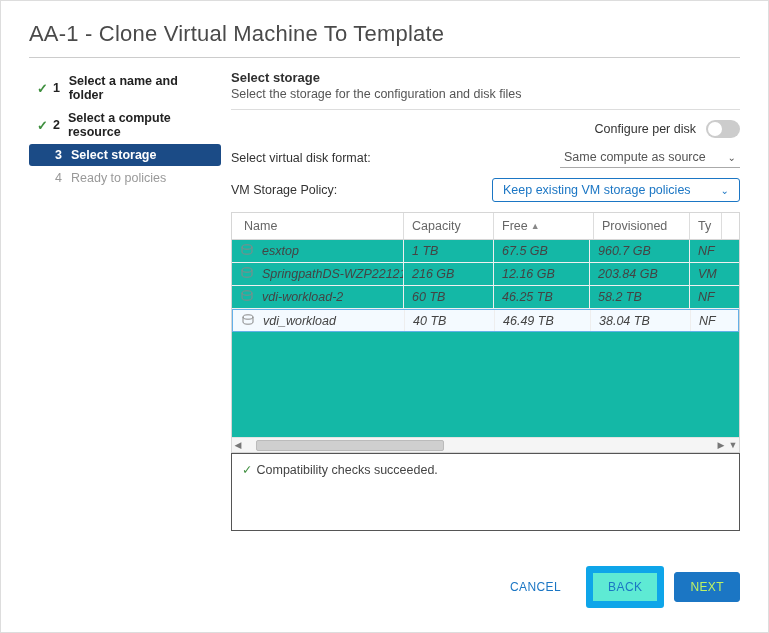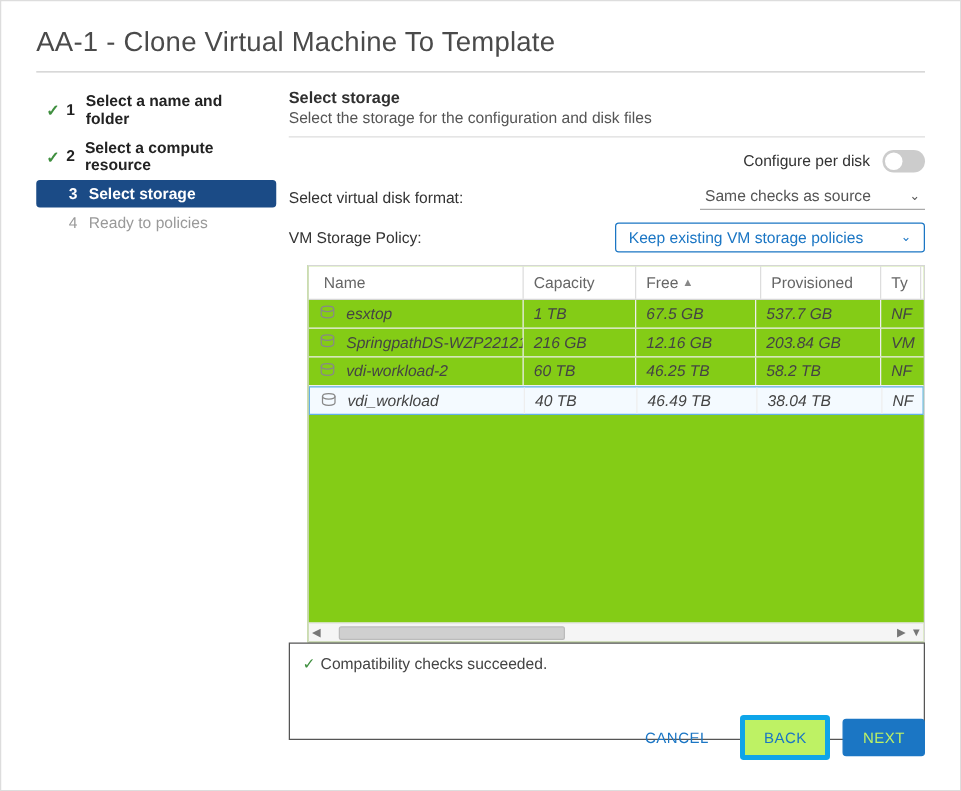--- a/index.html
+++ b/index.html
@@ -19,21 +19,21 @@
 .section-title { font-weight: 600; font-size: 13px; margin-bottom: 2px; }
 .section-sub { font-size: 12.5px; color: #555; margin-bottom: 8px; }
 .hr2 { border: none; border-top: 1px solid #ddd; margin-bottom: 10px; }
 .row { display: flex; align-items: center; justify-content: space-between; margin-bottom: 10px; font-size: 12.5px; }
 .row .label { color: #333; }
 .toggle { width: 34px; height: 18px; background: #ccc; border-radius: 10px; position: relative; }
 .toggle::after { content: ""; width: 14px; height: 14px; background: #fff; border-radius: 50%; position: absolute; left: 2px; top: 2px; }
 .select-faux { font-size: 12.5px; color: #555; display: inline-flex; align-items: center; gap: 12px; border-bottom: 1px solid #aaa; padding: 2px 4px 3px 4px; min-width: 180px; justify-content: space-between; }
 .select-outlined { border: 1px solid #1b76c4; color: #1b76c4; border-radius: 3px; padding: 4px 10px; font-size: 12.5px; display: inline-flex; align-items: center; gap: 6px; min-width: 248px; justify-content: space-between; }
 .chev { font-size: 10px; }
-.table-wrap { border: 1px solid #d6d6d6; height: 302px; display: flex; flex-direction: column; background: #84cc16; margin-left: 15px; }
+.table-wrap { border: 1px solid #d6d6d6; height: 241px; display: flex; flex-direction: column; background: #14b8a6; }
 .table-head, .table-row { display: flex; align-items: center; font-size: 12.5px; }
 .table-head { background: #fff; height: 27px; color: #666; border-bottom: 1px solid #d6d6d6; }
 .th, .td { padding: 0 8px; overflow: hidden; text-overflow: ellipsis; white-space: nowrap; border-right: 1px solid #eee; height: 100%; display: flex; align-items: center; }
 .table-head .th { border-right: 1px solid #ddd; }
 .th.sorted::after { content: " ▲"; font-size: 9px; color: #888; margin-left: 3px; }
 .c-name { width: 172px; padding-left: 30px; position: relative; }
 .c-cap { width: 90px; }
 .c-prov { width: 96px; }
 .c-free { width: 100px; }
 .c-type { width: 32px; border-right: none; }
@@ -45,21 +45,21 @@
 .table-scroll { height: 15px; background: #f5f5f5; display: flex; align-items: center; position: relative; border-top: 1px solid #e3e3e3; }
 .scroll-track { flex: 1; height: 13px; position: relative; margin: 0 12px; }
 .scroll-thumb { position: absolute; left: 0; width: 42%; height: 11px; background: #cfcfcf; border-radius: 2px; top: 1px; border: 1px solid #bbb; }
 .scroll-arrow { width: 12px; text-align: center; color: #777; font-size: 9px; }
 .compat-label { margin-top: 16px; font-size: 12.5px; color: #333; margin-bottom: 5px; }
 .compat-box { border: 1px solid #555; height: 78px; padding: 8px 10px; font-size: 12.5px; color: #444; }
 .compat-box .chk { color: #3f8f3f; margin-right: 4px; }
 .footer { position: absolute; bottom: 24px; right: 28px; display: flex; gap: 10px; align-items: center; }
 .btn { font-size: 12px; padding: 7px 15px; border-radius: 3px; cursor: pointer; letter-spacing: 0.4px; font-weight: 500; }
 .btn-text { background: none; border: none; color: #1b76c4; }
-.btn-outline { background: #bef264; border: 4px solid #0ea5e9; color: #1b76c4; }
+.btn-outline { background: #5eead4; border: 7px solid #0ea5e9; color: #1b76c4; }
 .btn-primary { background: #1b76c4; border: 1px solid #1b76c4; color: #bef264; }
 </style>
 </head>
 <body>
 
 <div class="dialog">
   <div class="title">AA-1 - Clone Virtual Machine To Template</div>
   <hr class="hr">
 
   <div class="content">
@@ -93,21 +93,21 @@
         <span></span>
         <span style="display:flex;align-items:center;gap:10px">
           <span class="label">Configure per disk</span>
           <span class="toggle"></span>
         </span>
       </div>
 
       <div class="row">
         <span class="label">Select virtual disk format:</span>
         <span class="select-faux">
-          <span>Same checks as source</span>
+          <span>Same compute as source</span>
           <span class="chev">⌄</span>
         </span>
       </div>
 
       <div class="row">
         <span class="label">VM Storage Policy:</span>
         <span class="select-outlined">
           <span>Keep existing VM storage policies</span>
           <span class="chev">⌄</span>
         </span>
@@ -127,21 +127,21 @@
                 <span class="ds-icon">
                   <svg width="14" height="14" viewBox="0 0 14 14">
                     <ellipse cx="7" cy="4" rx="5" ry="2.2" fill="none" stroke="#888" stroke-width="1"></ellipse>
                     <path d="M2 4 v5 a5 2.2 0 0 0 10 0 v-5" fill="none" stroke="#888" stroke-width="1"></path>
                   </svg>
                 </span>
                 <span>esxtop</span>
               </div>
             <div class="td c-cap">1 TB</div>
             <div class="td c-prov">67.5 GB</div>
-            <div class="td c-free">537.7 GB</div>
+            <div class="td c-free">960.7 GB</div>
             <div class="td c-type">NF</div>
           </div>
           <div class="table-row">
             <div class="td c-name">
                 <span class="ds-icon">
                   <svg width="14" height="14" viewBox="0 0 14 14">
                     <ellipse cx="7" cy="4" rx="5" ry="2.2" fill="none" stroke="#888" stroke-width="1"></ellipse>
                     <path d="M2 4 v5 a5 2.2 0 0 0 10 0 v-5" fill="none" stroke="#888" stroke-width="1"></path>
                   </svg>
                 </span>

